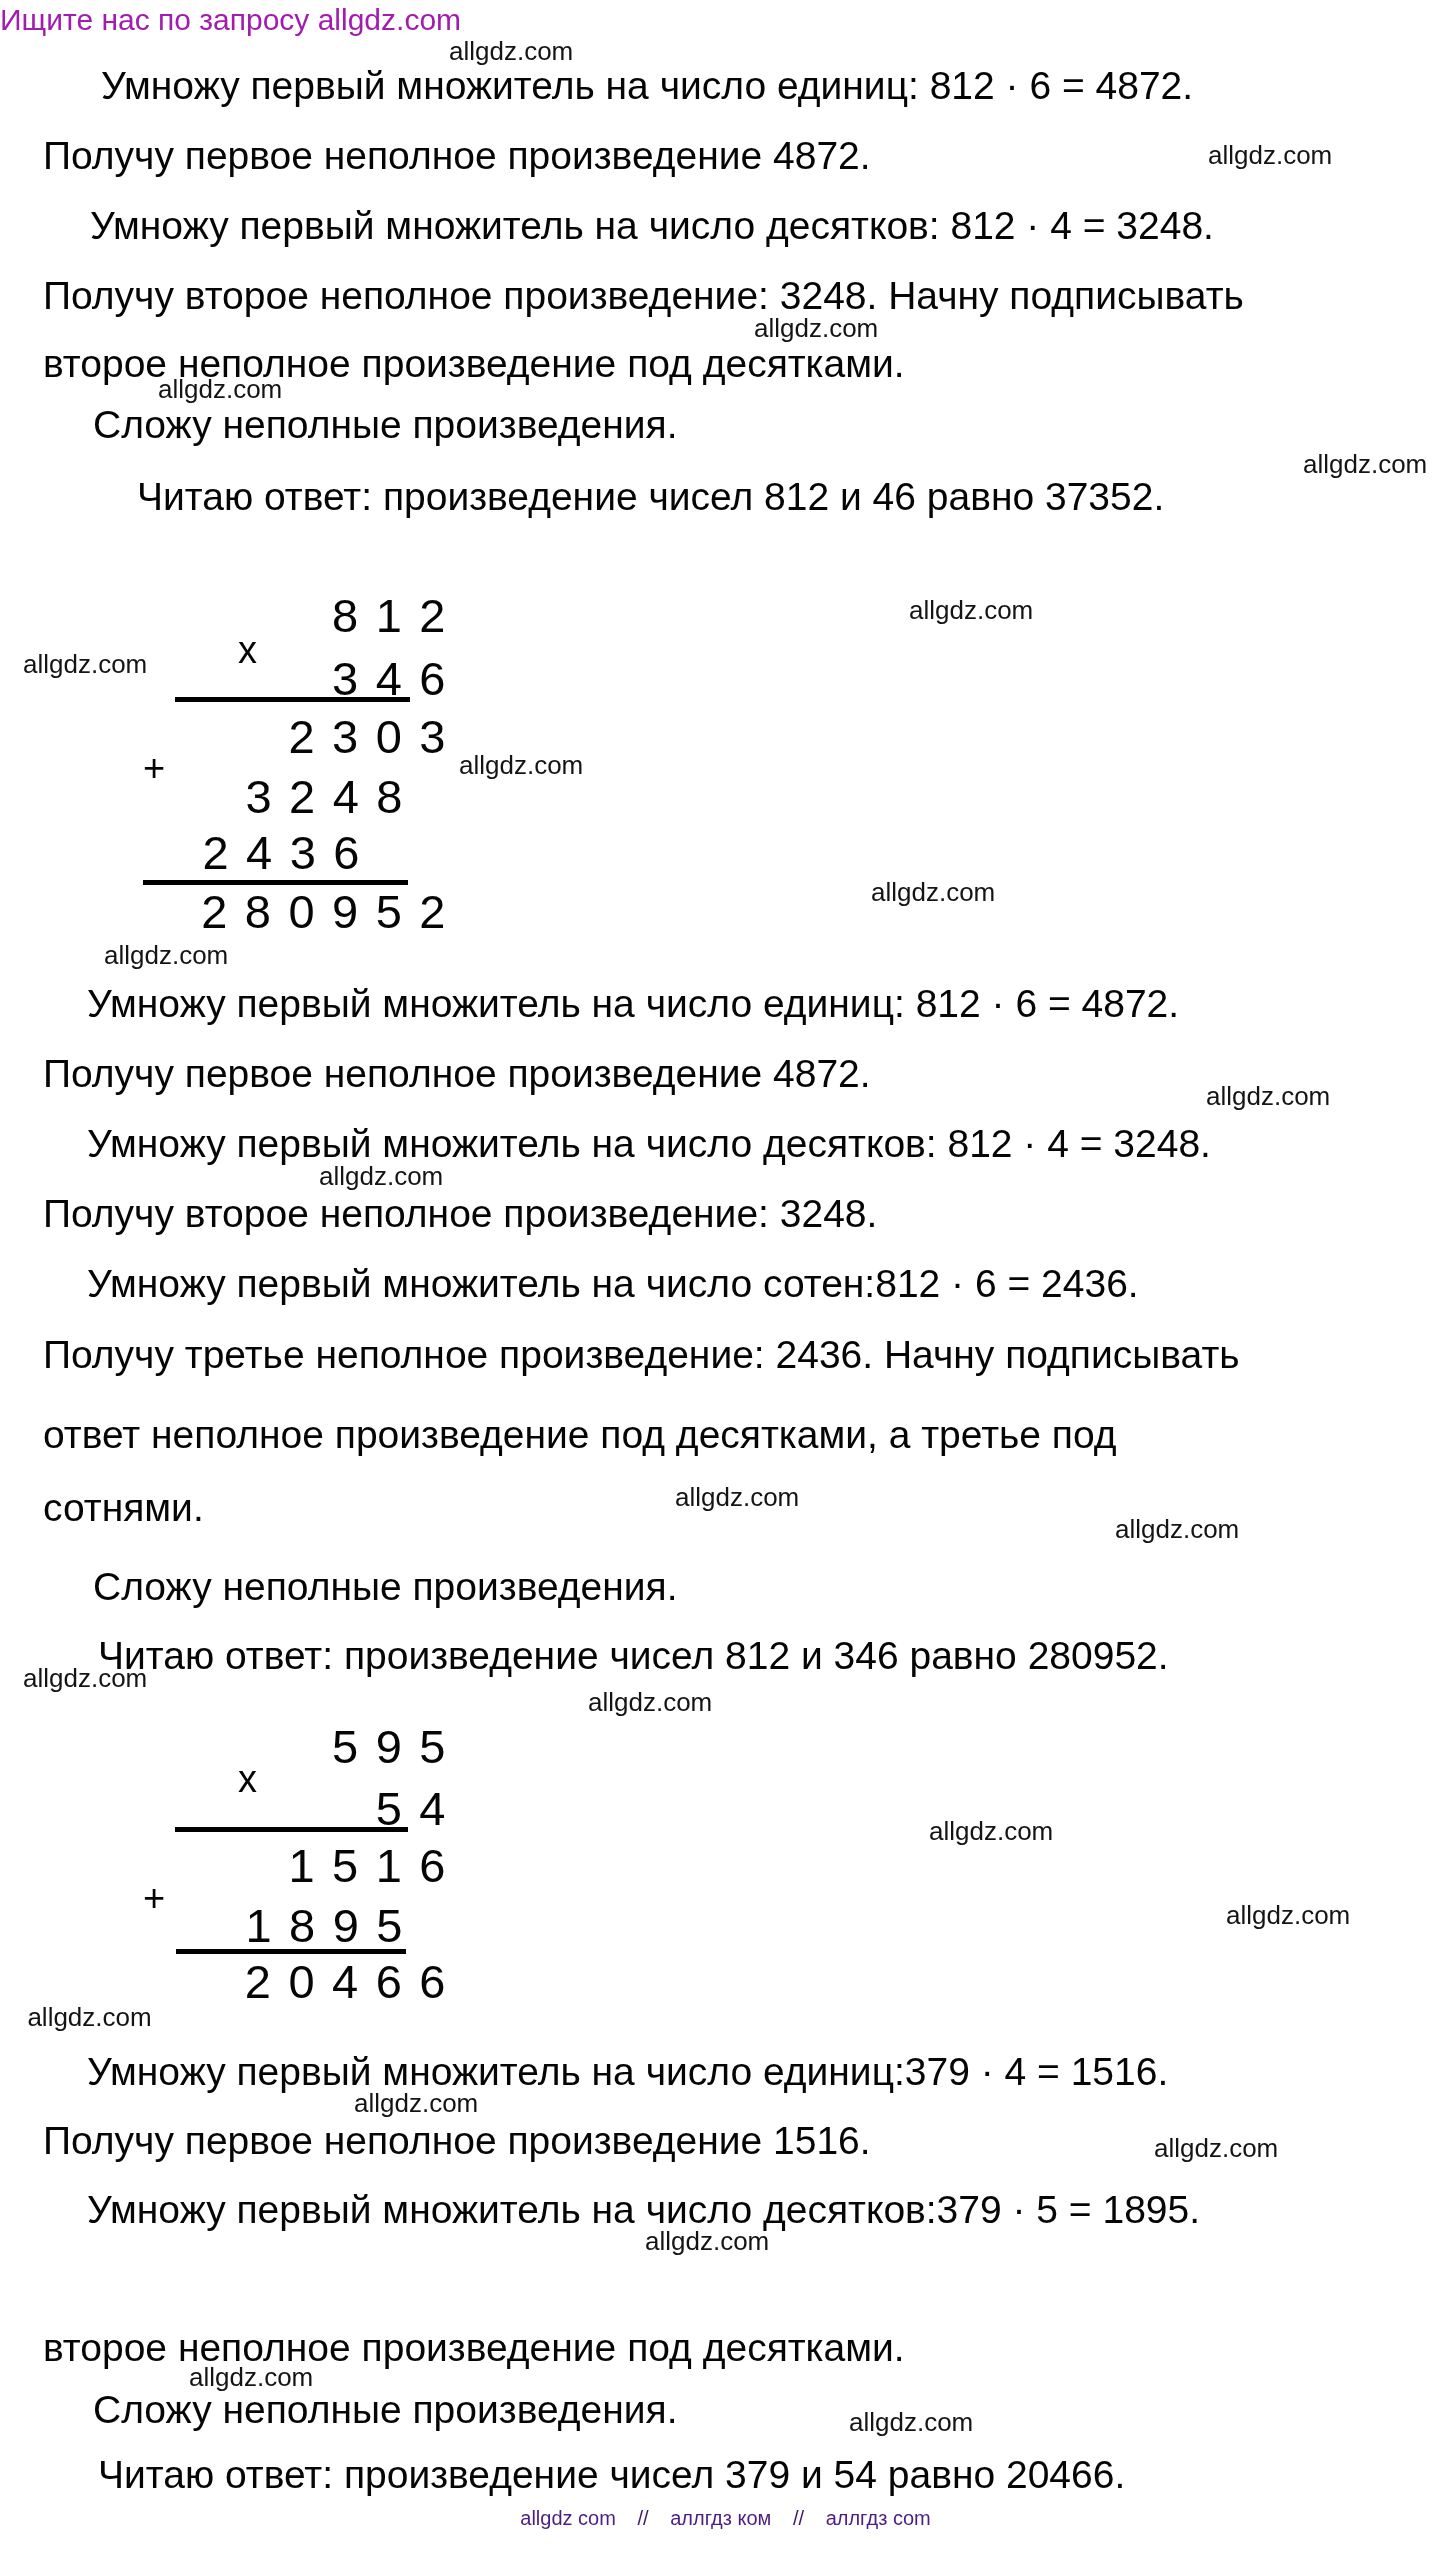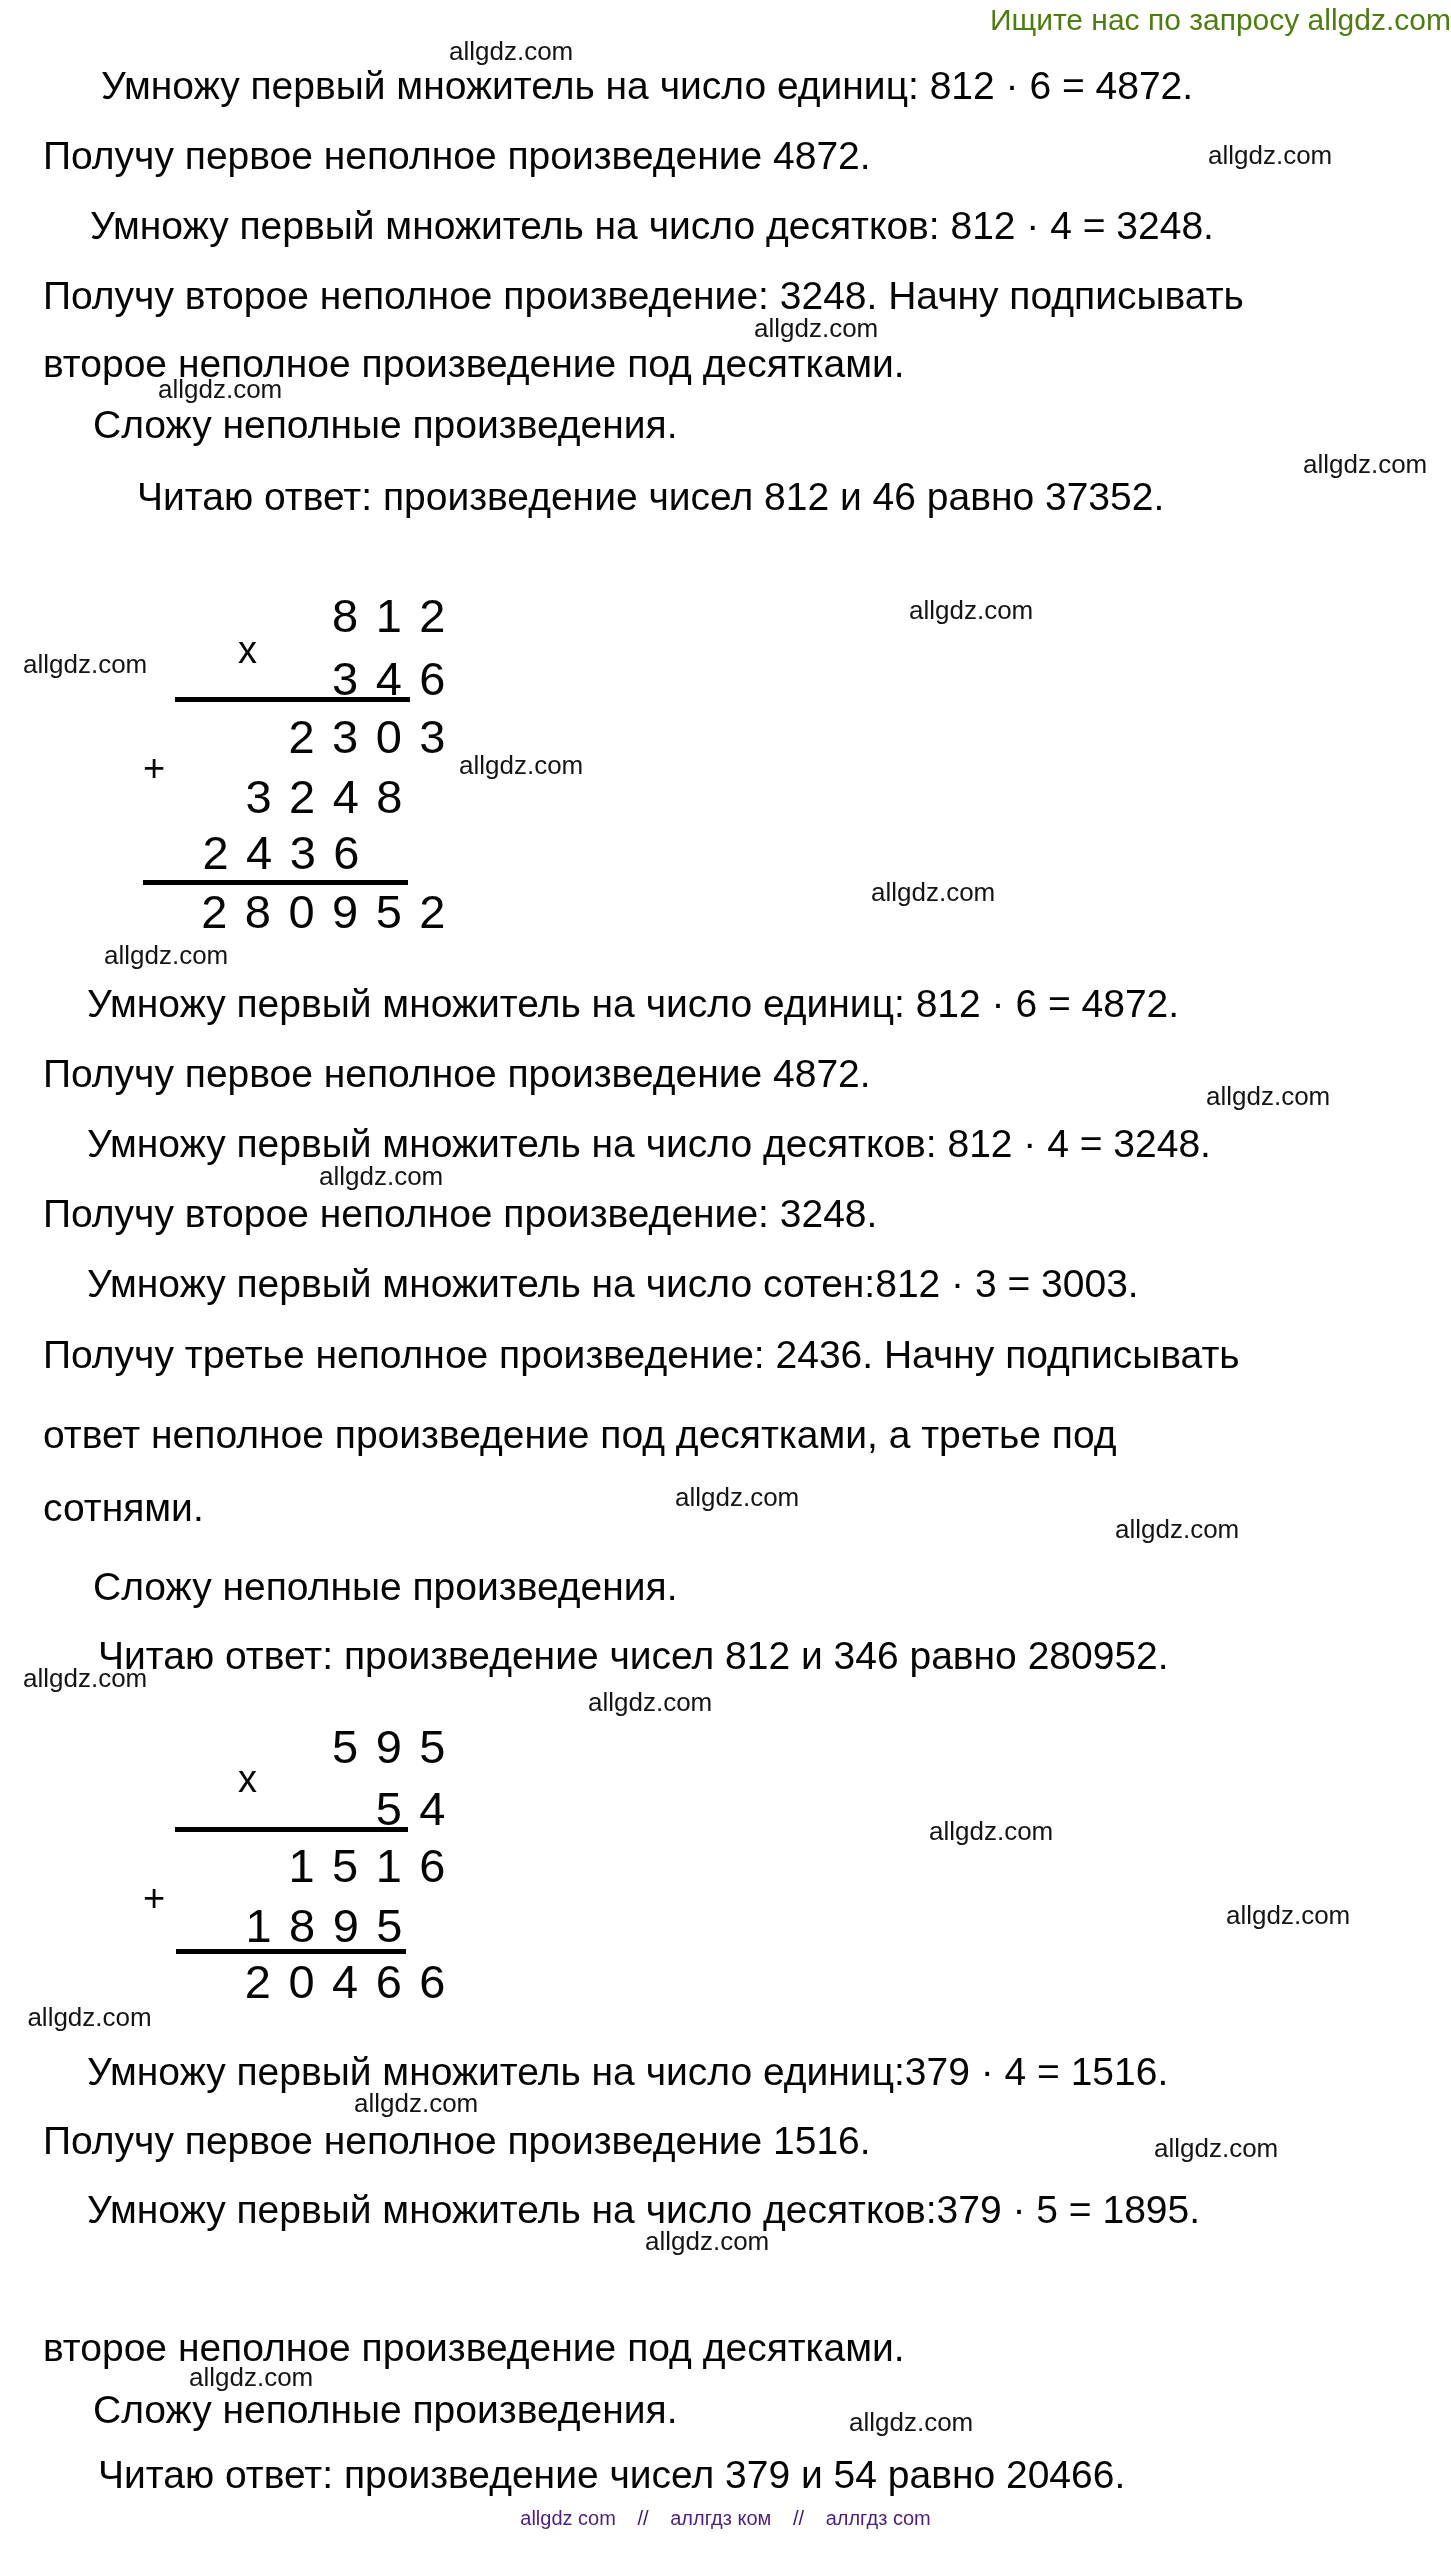--- a/index.html
+++ b/index.html
@@ -1,22 +1,22 @@
 <!DOCTYPE html>
 <html style="font-size:13.3px"><head>
 <meta charset="utf-8">
 <style>
   html,body { margin:0; padding:0; background:#ffffff; }
   .page {
     position:relative; width:1451px; height:2550px; background:#ffffff;
     font-family:"Liberation Sans", sans-serif; color:#000000; overflow:hidden;
   }
   .promo {
-    position:absolute; top:3.3px; left:0; width:100%; text-align:right;
-    font-size:30px; line-height:1.1; color:#4d7c0f; white-space:nowrap;
+    position:absolute; top:3.3px; left:0; width:100%; text-align:left;
+    font-size:30px; line-height:1.1; color:#a21caf; white-space:nowrap;
   }
   .tline {
     position:absolute; font-size:39px; line-height:1.15; white-space:nowrap; color:#050505;
   }
   .wm {
     position:absolute; font-size:26px; line-height:1.1; color:#141414; white-space:nowrap;
   }
   .num {
     position:absolute; left:0; font-size:47px; line-height:1; letter-spacing:17.5px;
     text-align:right; white-space:nowrap; color:#050505;padding-left:48px;
@@ -80,21 +80,21 @@
     <div class="num" style="top:773px;  width:372px">3248</div>
     <div class="num" style="top:829px;  width:329px">2436</div>
     <div class="hline" style="left:143px; top:880px; width:265px"></div>
     <div class="num" style="top:888px; width:415px">280952</div>
   </div>
 
   <div class="tline" style="left:87px; top:982px">Умножу первый множитель на число единиц: 812 · 6 = 4872.</div>
   <div class="tline" style="left:43px;  top:1052px">Получу первое неполное произведение 4872.</div>
   <div class="tline" style="left:87px; top:1122px">Умножу первый множитель на число десятков: 812 · 4 = 3248.</div>
   <div class="tline" style="left:43px;  top:1192px">Получу второе неполное произведение: 3248.</div>
-  <div class="tline" style="left:87px; top:1262px">Умножу первый множитель на число сотен:812 · 3 = 3003.</div>
+  <div class="tline" style="left:87px; top:1262px">Умножу первый множитель на число сотен:812 · 6 = 2436.</div>
   <div class="tline" style="left:43px;  top:1333px">Получу третье неполное произведение: 2436. Начну подписывать</div>
   <div class="tline" style="left:43px;  top:1413px">ответ неполное произведение под десятками, а третье под</div>
   <div class="tline" style="left:43px;  top:1486px">сотнями.</div>
   <div class="tline" style="left:93px; top:1565px">Сложу неполные произведения.</div>
   <div class="tline" style="left:98px; top:1634px">Читаю ответ: произведение чисел 812 и 346 равно 280952.</div>
 
   <div>
     <div class="num" style="top:1723px; width:415px">595</div>
     <div class="sign" style="left:238px; top:1760px">x</div>
     <div class="num" style="top:1785px; width:415px">54</div>

